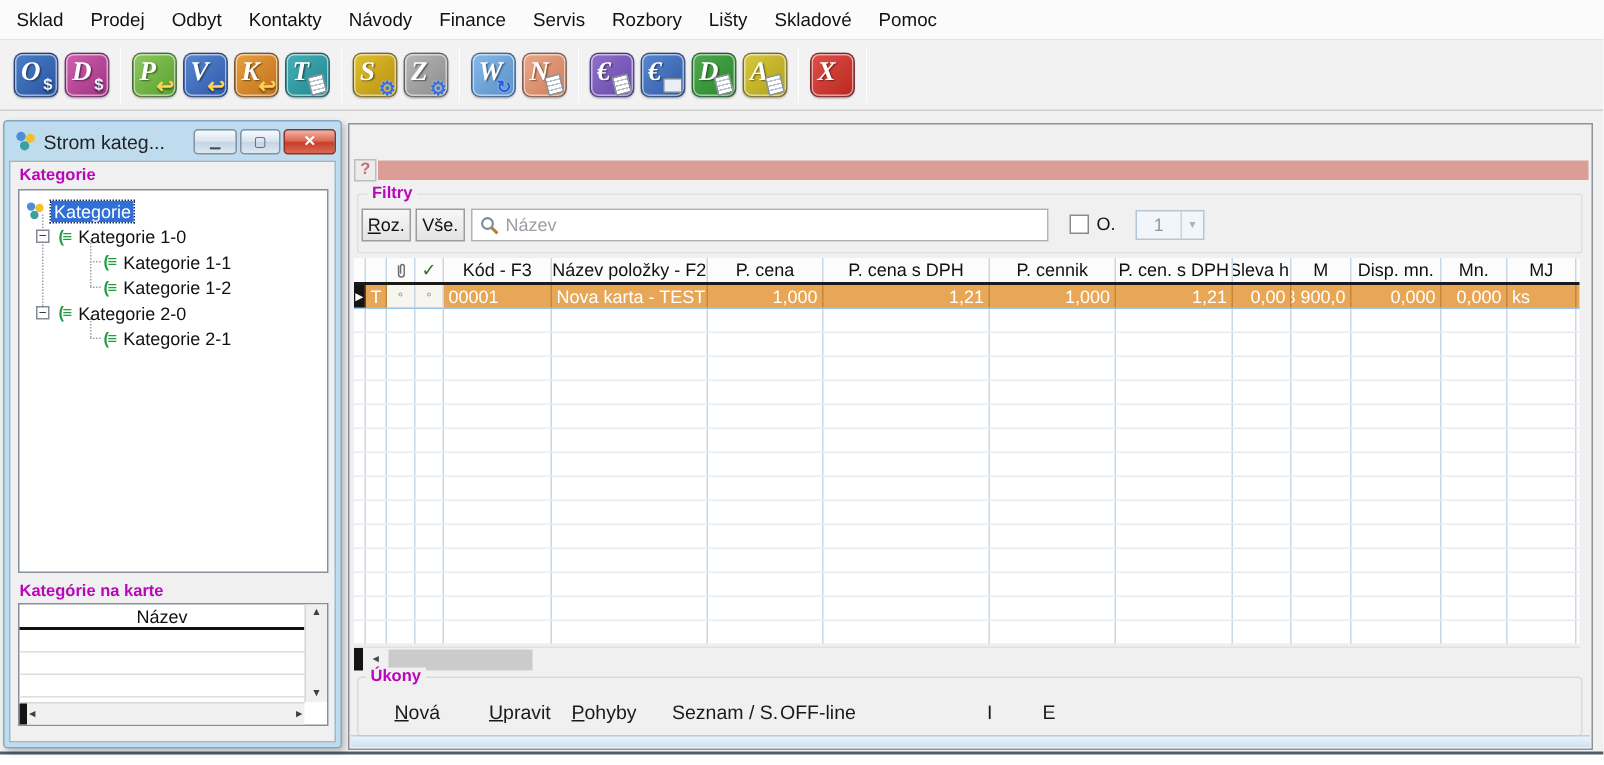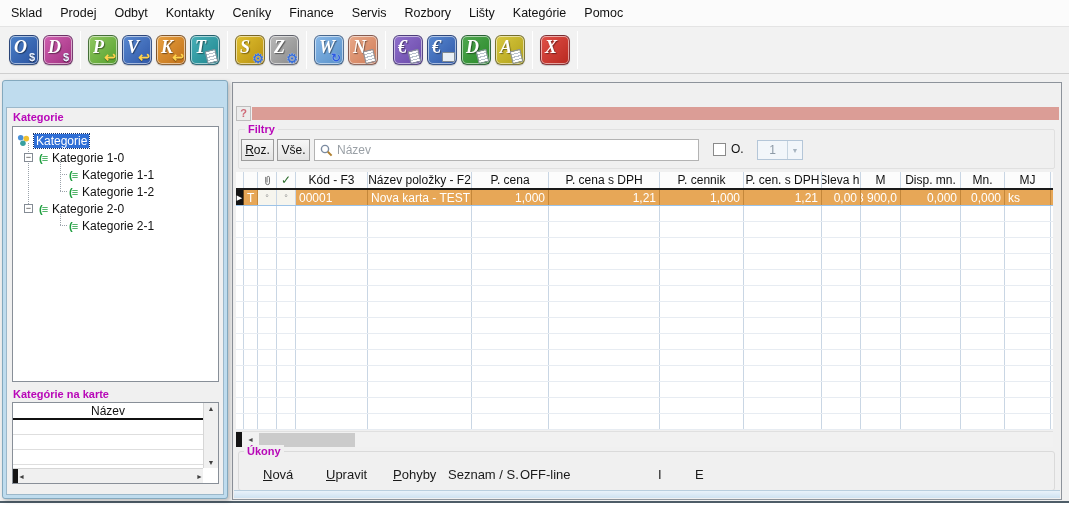--- a/index.html
+++ b/index.html
@@ -107,26 +107,26 @@
 </head>
 <body>
 
 <div id="screen">
 
   <div id="menubar">
       <div class="menu-item">Sklad</div>
       <div class="menu-item">Prodej</div>
       <div class="menu-item">Odbyt</div>
       <div class="menu-item">Kontakty</div>
-      <div class="menu-item">Ceníky</div>
+      <div class="menu-item">Návody</div>
       <div class="menu-item">Finance</div>
       <div class="menu-item">Servis</div>
       <div class="menu-item">Rozbory</div>
       <div class="menu-item">Lišty</div>
-      <div class="menu-item">Kategórie</div>
+      <div class="menu-item">Skladové</div>
       <div class="menu-item">Pomoc</div>
     </div>
 
   <div id="toolbar">
       <div class="tb-btn" style="background: linear-gradient(135deg, rgb(74, 128, 200), rgb(42, 82, 160));">
         <span class="tb-letter">O</span>
         <span class="ov ov-dollar">$</span>
       </div>
       <div class="tb-btn" style="background: linear-gradient(135deg, rgb(208, 96, 176), rgb(160, 48, 128));">
         <span class="tb-letter">D</span>
@@ -187,20 +187,31 @@
       <div class="tb-sep"></div>
       <div class="tb-btn" style="background: linear-gradient(135deg, rgb(224, 80, 72), rgb(184, 40, 32));">
         <span class="tb-letter">X</span>
       </div>
       <div class="tb-sep"></div>
     </div>
 
   <div id="mdi"></div>
 
   <div id="lwin">
+    <div class="lwin-titlebar">
+      <svg class="applogo" width="14" height="14" viewBox="0 0 14 14">
+          <circle cx="4" cy="4" r="3.1" fill="#4a90d9"></circle>
+          <circle cx="10.2" cy="5.2" r="3.1" fill="#f0c030"></circle>
+          <circle cx="6.4" cy="10.2" r="3.1" fill="#38a0a0"></circle>
+        </svg>
+      <span class="lwin-title-text">Strom kateg...</span>
+      <span class="wbtn wbtn-min">▁</span>
+      <span class="wbtn wbtn-max">▢</span>
+      <span class="wbtn wbtn-close">✕</span>
+    </div>
     <div class="lwin-body">
       <span id="kategorie-label" class="section-label">Kategorie</span>
       <div id="treebox">
           <div class="gv" style="left: 15px; top: 16px; height: 65px;"></div>
           <div class="gv" style="left: 47px; top: 33px; height: 31px;"></div>
           <div class="gv" style="left: 47px; top: 84px; height: 14px;"></div>
           <div class="gh" style="left: 47px; top: 47px; width: 7px;"></div>
           <div class="gh" style="left: 47px; top: 64px; width: 7px;"></div>
           <div class="gh" style="left: 47px; top: 98px; width: 7px;"></div>
           <div class="trow" style="top: 5px; left: 4px;">
@@ -562,21 +573,21 @@
       <span class="blackbit" style="width:6px"></span>
       <span class="hs-arrow">◄</span>
       <span class="hs-thumb"></span>
     </div>
 
     <span id="ukony-label" class="section-label">Úkony</span>
     <div id="ukony-group"></div>
     <div id="actions">
         <span class="action" style="left: 30px;"><u>N</u>ová</span>
         <span class="action" style="left: 93px;"><u>U</u>pravit</span>
-        <span class="action" style="left: 160px;"><u>P</u>ohyby</span>
+        <span class="action" style="left: 148px;"><u>P</u>ohyby</span>
         <span class="action" style="left: 215px;">Seznam / S.</span>
         <span class="action" style="left: 287px;">OFF-line</span>
         <span class="action" style="left: 425px;">I</span>
         <span class="action" style="left: 462px;">E</span>
       </div>
 
     <div id="mstrip"></div>
   </div>
 
   <div id="appline"></div>

